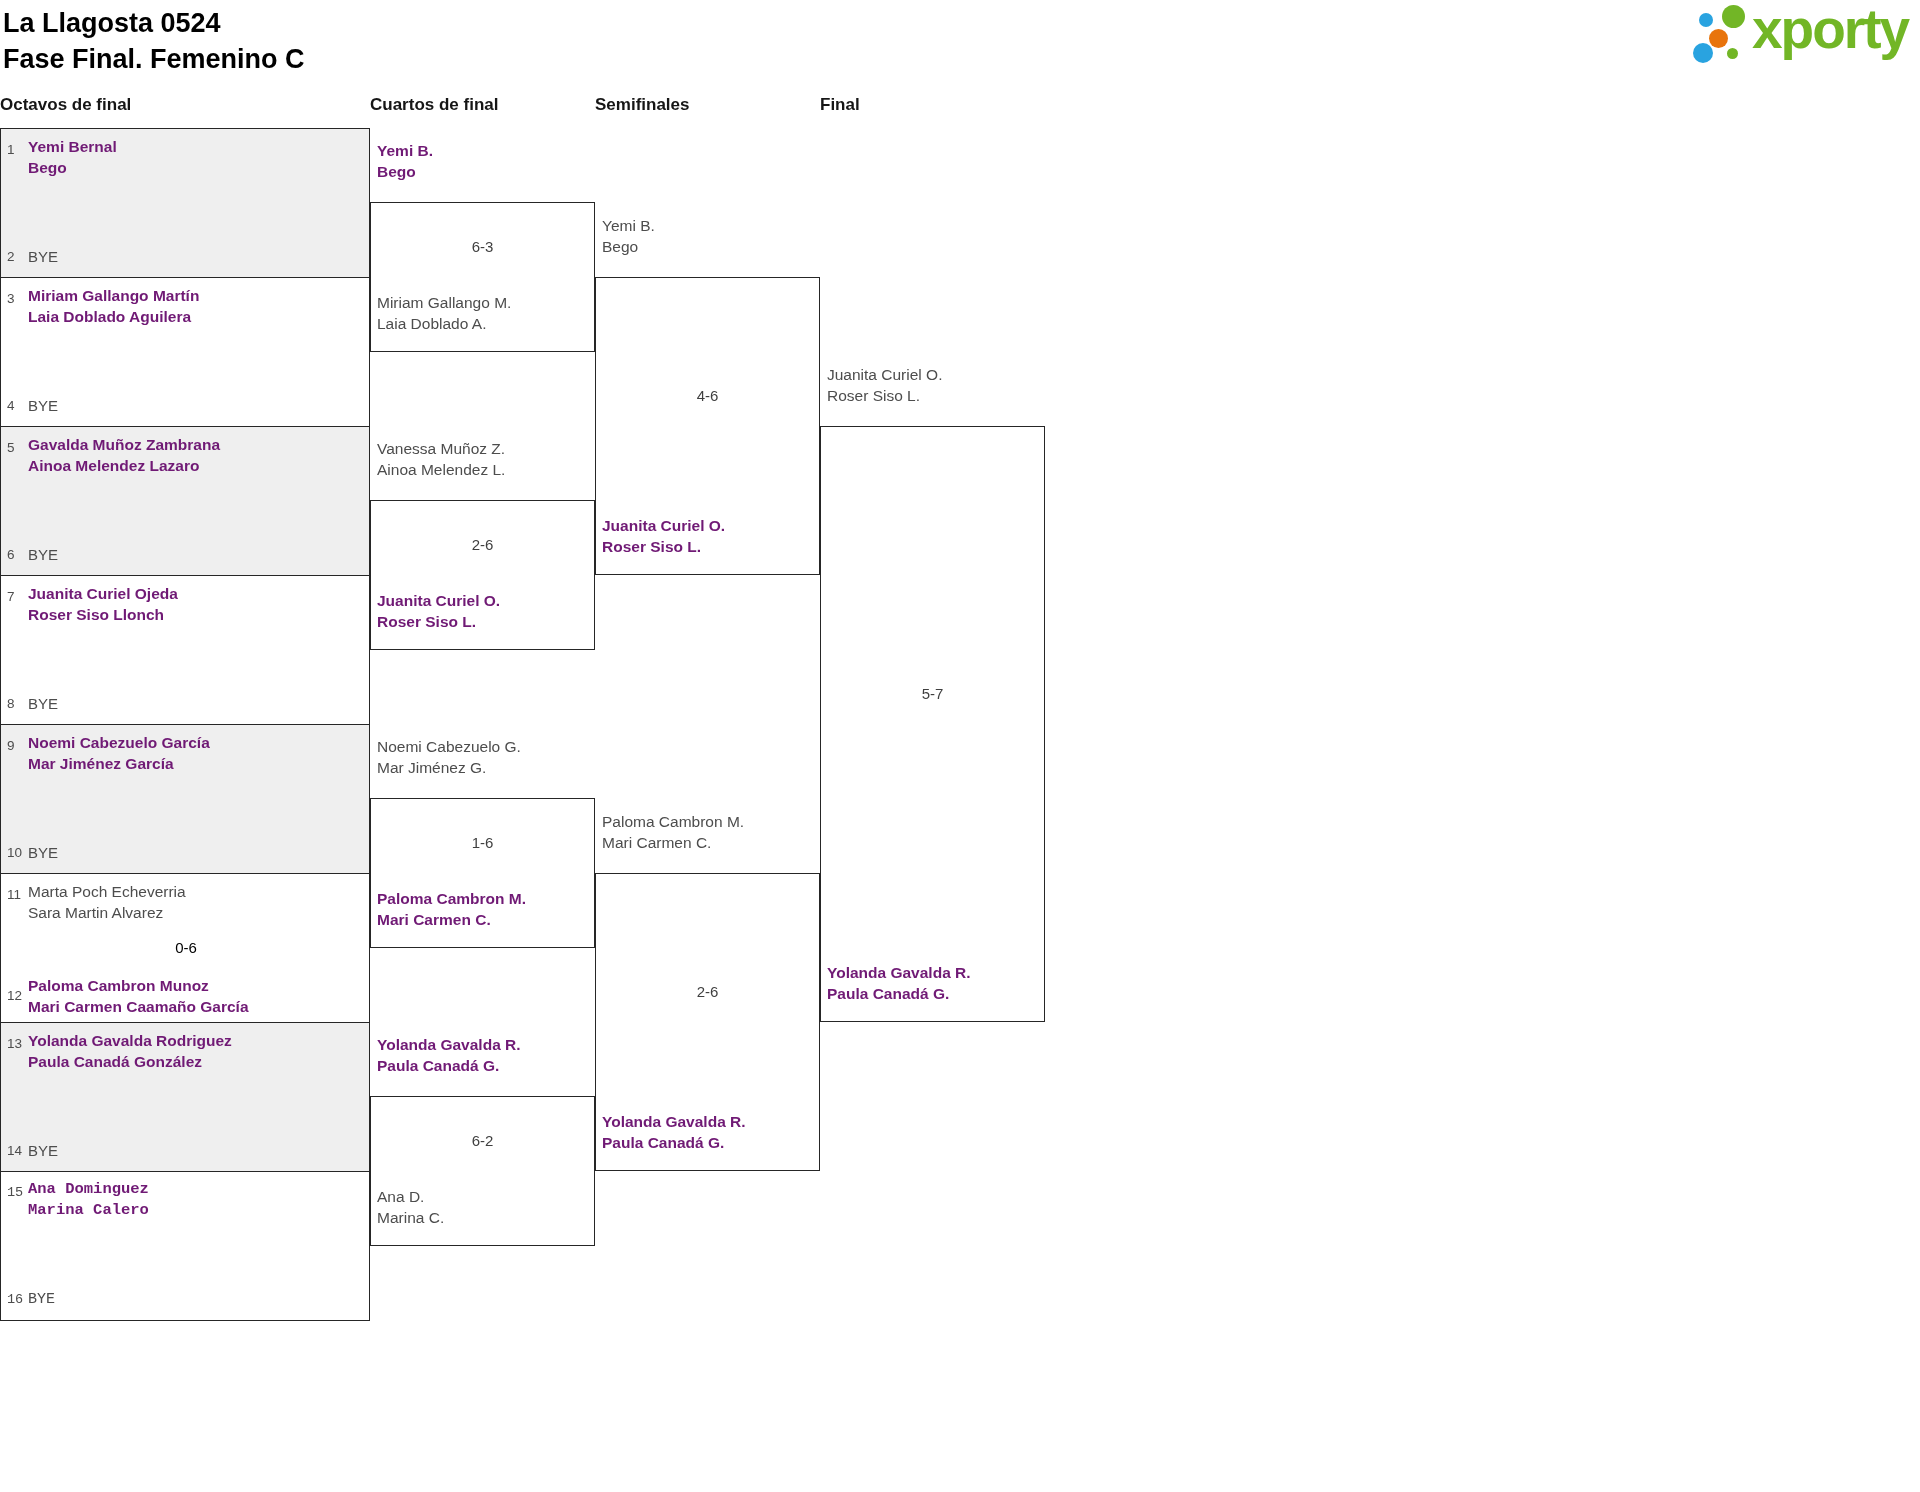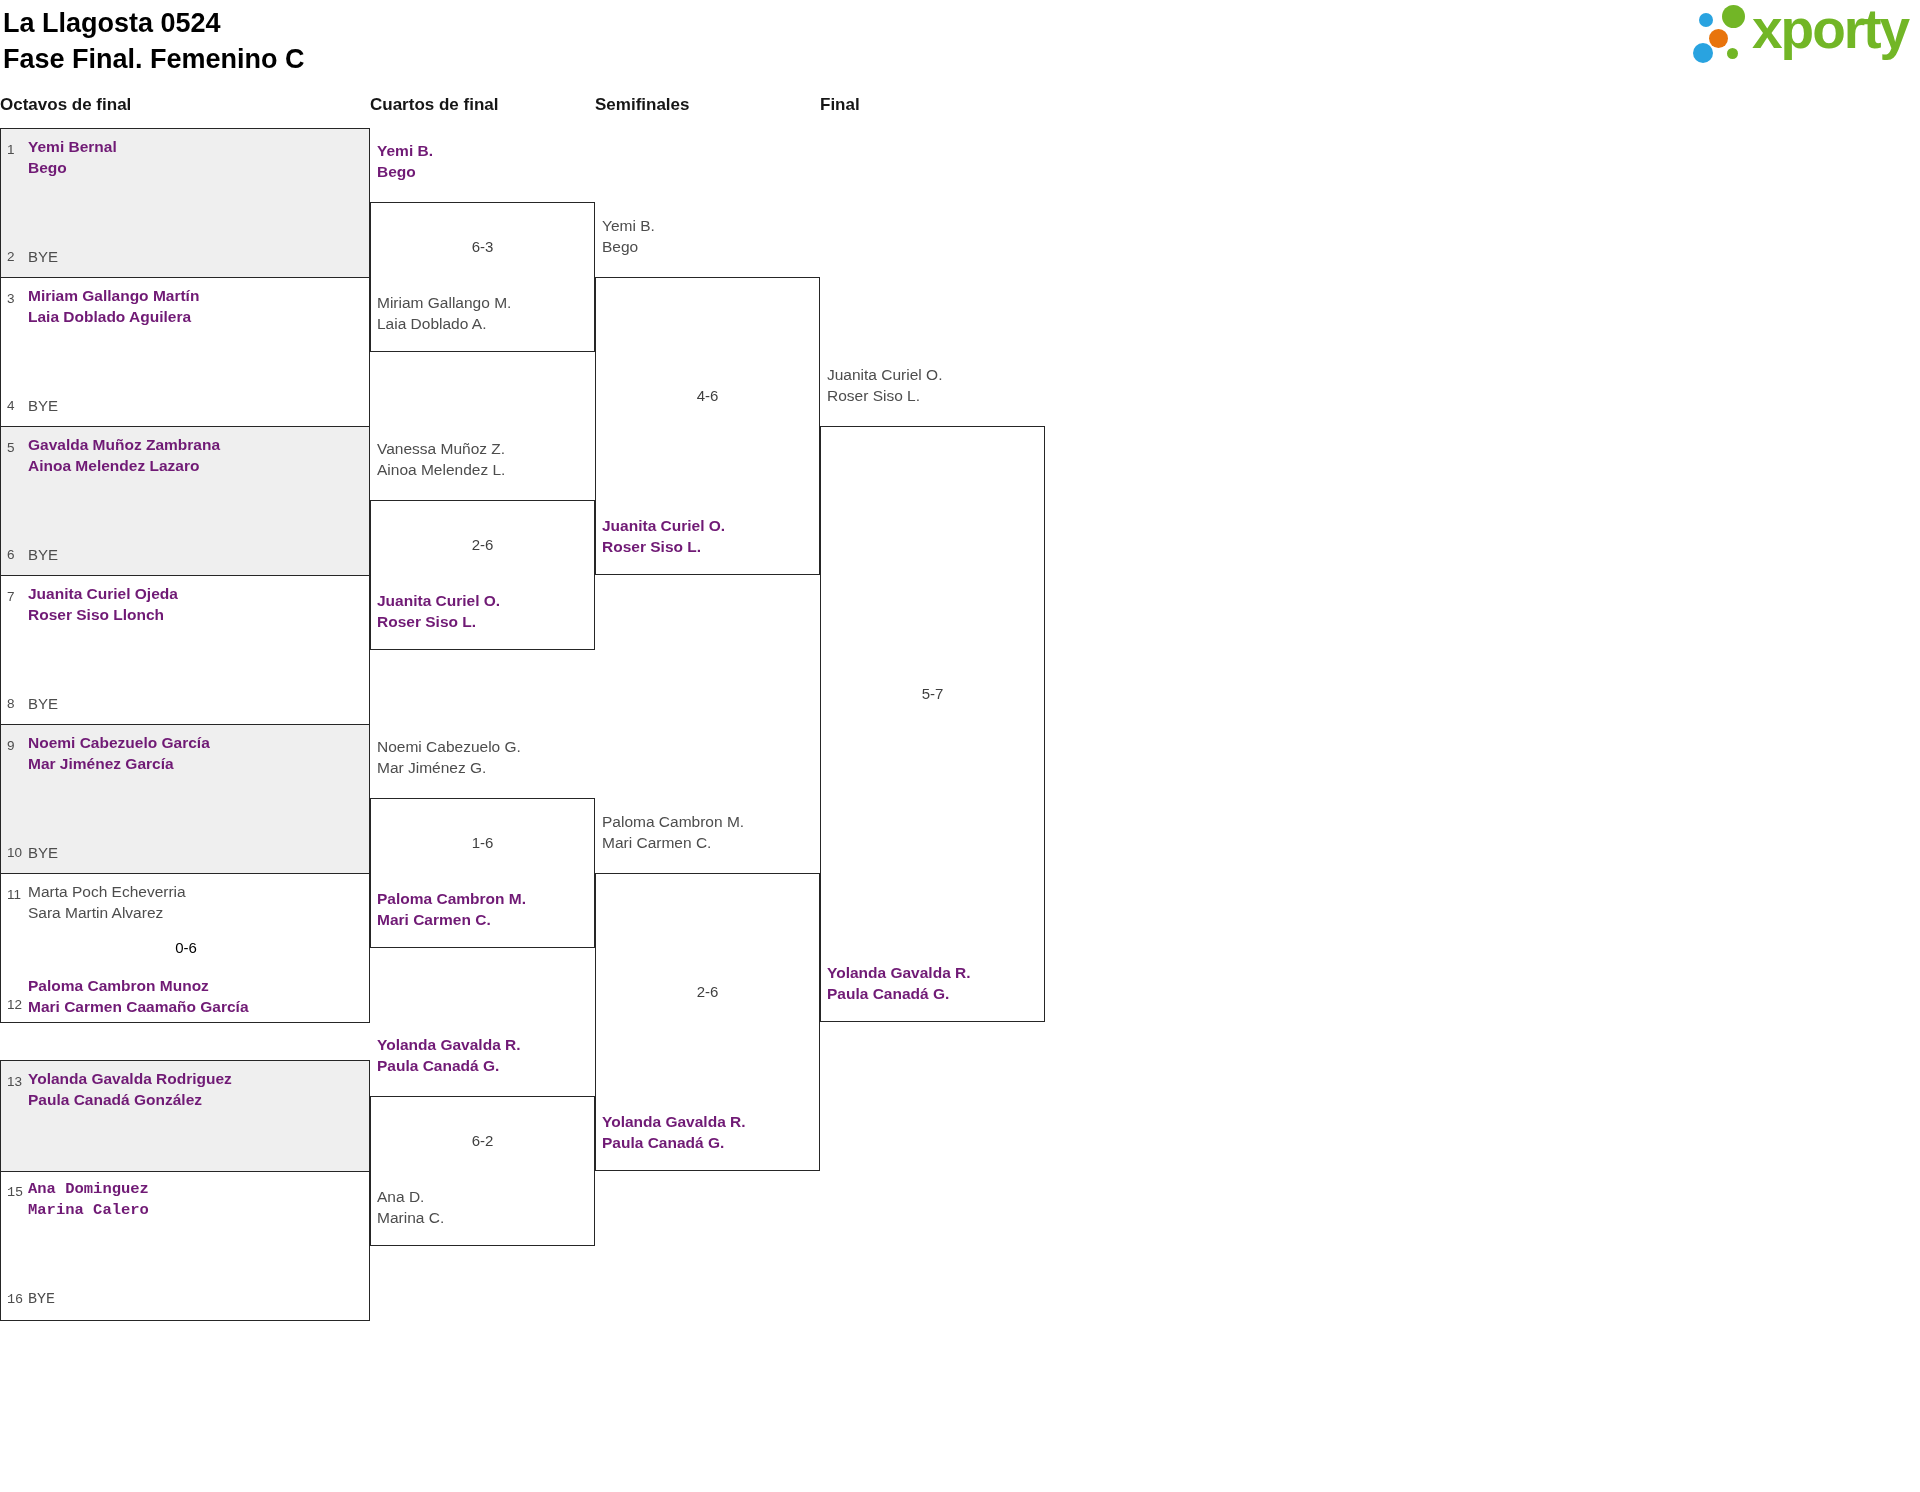--- a/index.html
+++ b/index.html
@@ -9,21 +9,21 @@
   
   .title{left:3px;top:5px;font-size:27px;font-weight:700;color:#000;line-height:36px;}
   
   .rhead{top:94px;font-size:17px;font-weight:700;color:#161616;line-height:22px;}
   
   .obox{left:0;width:370px;height:150px;border:1px solid #262626;box-sizing:border-box;background:#ffffff;}
   .obox.shade{background:#efefef;}
   .seed{position:absolute;font-size:13.5px;color:#4d4d4d;line-height:17px;}
   .seed-top{left:6px;top:12px;}
   .seed-bot{left:6px;bottom:12px;}
-  .seed-bot2{left:6px;bottom:9px;}
+  .seed-bot2{left:6px;bottom:18px;}
   .team{position:absolute;font-size:15.5px;line-height:21px;white-space:nowrap;}
   .team-top{left:27px;top:7px;}
   .team-bot{left:27px;bottom:5px;}
   .bye{position:absolute;left:27px;bottom:12px;font-size:15px;color:#4d4d4d;line-height:17px;}
   .t-bold{font-weight:700;color:#701a75;}
   .t-reg{font-weight:400;color:#4d4d4d;}
   
   .mbox{position:absolute;width:225px;border:1px solid #262626;box-sizing:border-box;background:transparent;}
   .lbl{position:absolute;width:216px;font-size:15.5px;line-height:21px;white-space:nowrap;}
   .score{position:absolute;width:225px;text-align:center;font-size:15px;color:#3f3f3f;line-height:22px;}
@@ -114,21 +114,21 @@
       <div>Sara Martin Alvarez</div>
     </div>
     <div class="score-r16" style="top:63px;">0-6</div>
     <span class="seed seed-bot2">12</span>
     <div class="team team-bot t-bold">
       <div>Paloma Cambron Munoz</div>
       <div>Mari Carmen Caamaño García</div>
     </div>
   </div>
 
-  <div class="abs obox shade" style="top:1060px;">
+  <div class="abs obox shade" style="top:1022px;">
     <span class="seed seed-top">13</span>
     <div class="team team-top t-bold">
       <div>Yolanda Gavalda Rodriguez</div>
       <div>Paula Canadá González</div>
     </div>
     <span class="seed seed-bot">14</span>
     <div class="bye">BYE</div>
   </div>
 
   <div class="abs obox" style="top:1171px;font-family:Liberation Mono, monospace;">

